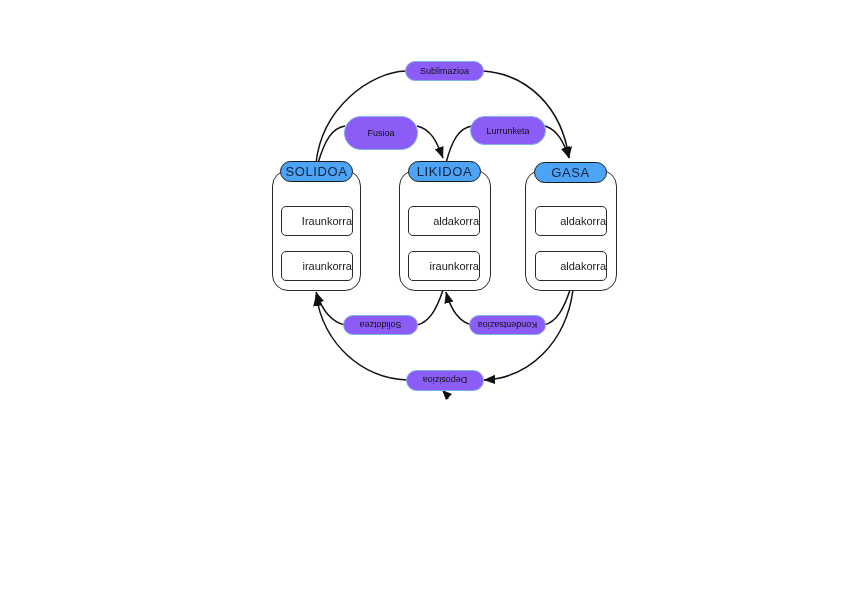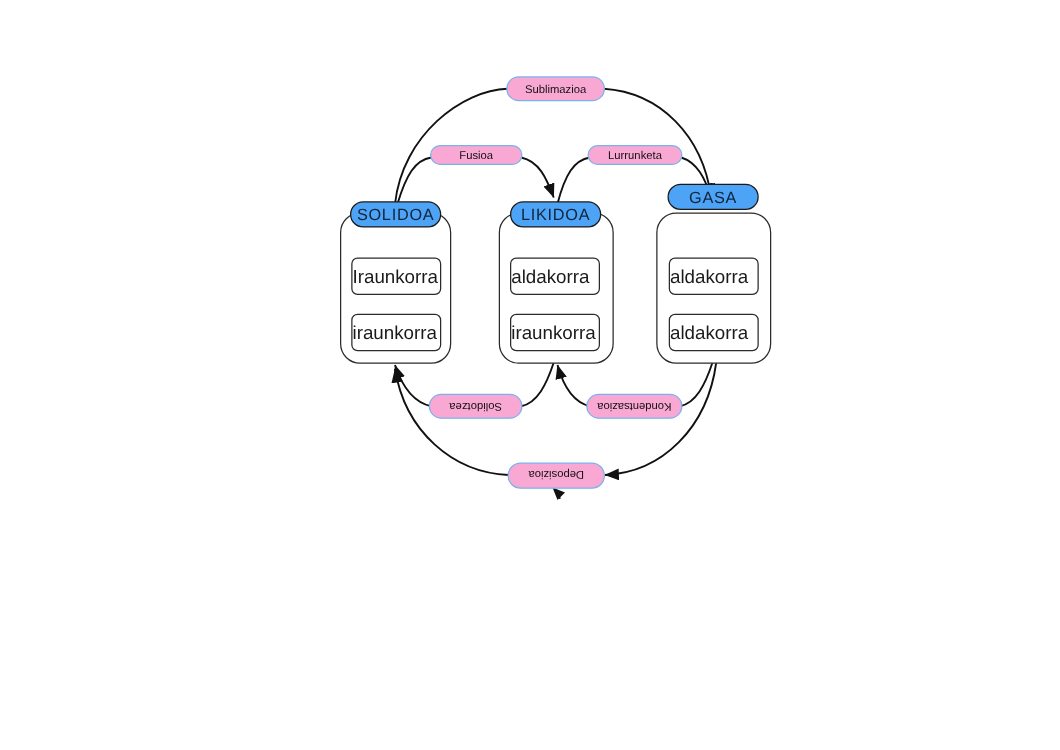--- a/index.html
+++ b/index.html
@@ -23,28 +23,28 @@
   .state-head{
     position:absolute;box-sizing:border-box;
     background:#4da3f5;border:1.3px solid #1a1a1a;border-radius:999px;
     display:flex;align-items:center;justify-content:center;
     font-size:13px;color:#10243a;letter-spacing:.6px;
     z-index:4;
   }
   .cell{
     position:absolute;box-sizing:border-box;
     border:1px solid #2b2b2b;border-radius:5px;background:#fff;
-    display:flex;align-items:center;justify-content:flex-start;
-    font-size:15px;color:#1a1a1a;
+    display:flex;align-items:center;justify-content:flex-end;
+    font-size:11px;color:#1a1a1a;
   }
 
   
   .pill{
     position:absolute;box-sizing:border-box;
-    background:#f9a8d4;border:1.3px solid #7cb2ea;border-radius:999px;
+    background:#8b5cf6;border:1.3px solid #7cb2ea;border-radius:999px;
     display:flex;align-items:center;justify-content:center;
     font-size:9px;color:#111;white-space:nowrap;
     z-index:5;
   }
   .pill.flip{transform:rotate(180deg);}
 </style>
 </head>
 <body>
 
 <div id="canvas">
@@ -96,39 +96,39 @@
     <span>LIKIDOA</span>
   </div>
   <div class="cell" style="left:408px;top:206px;width:72px;height:30px;">
     <span>aldakorra</span>
   </div>
   <div class="cell" style="left:408px;top:251px;width:72px;height:30px;">
     <span>iraunkorra</span>
   </div>
 
   <div class="state-box" style="left:525px;top:170px;width:92px;height:121px;"></div>
-  <div class="state-head" style="left:534px;top:147px;width:73px;height:21px;">
+  <div class="state-head" style="left:534px;top:162px;width:73px;height:21px;">
     <span>GASA</span>
   </div>
   <div class="cell" style="left:535px;top:206px;width:72px;height:30px;">
     <span>aldakorra</span>
   </div>
   <div class="cell" style="left:535px;top:251px;width:72px;height:30px;">
     <span>aldakorra</span>
   </div>
 
   <div class="pill" style="left:405px;top:61px;width:79px;height:20px;">
     <span>Sublimazioa</span>
   </div>
 
-  <div class="pill" style="left:344px;top:116px;width:74px;height:16px;">
+  <div class="pill" style="left:344px;top:116px;width:74px;height:34px;">
     <span>Fusioa</span>
   </div>
 
-  <div class="pill" style="left:470px;top:116px;width:76px;height:16px;">
+  <div class="pill" style="left:470px;top:116px;width:76px;height:29px;">
     <span>Lurrunketa</span>
   </div>
 
   <div class="pill flip" style="left:343px;top:315px;width:75px;height:20px;">
     <span>Solidotzea</span>
   </div>
 
   <div class="pill flip" style="left:469px;top:315px;width:77px;height:20px;">
     <span>Kondentsazioa</span>
   </div>

